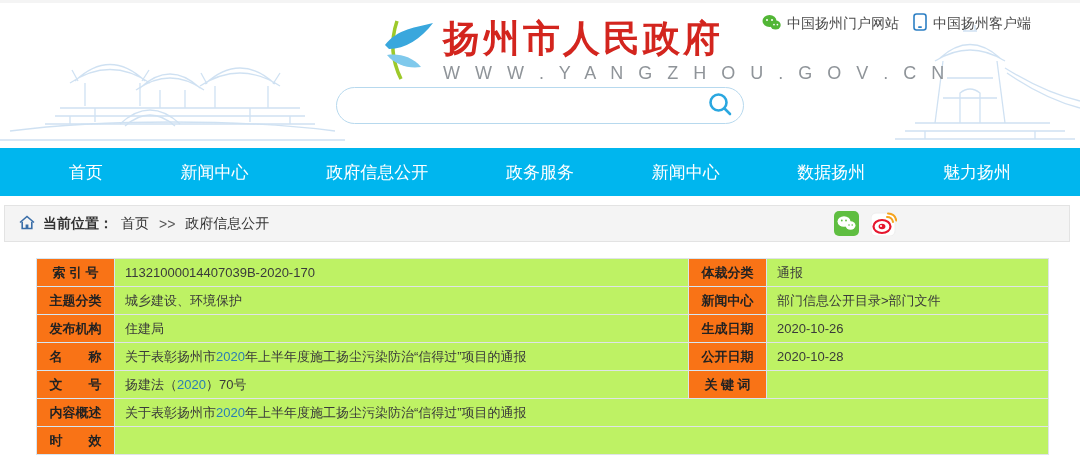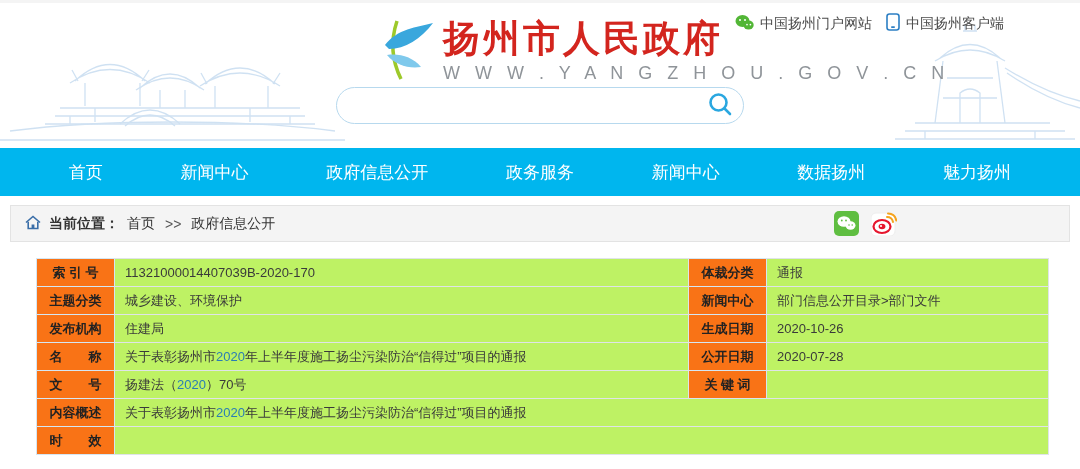--- a/index.html
+++ b/index.html
@@ -6,34 +6,34 @@
   html,body { width:1080px; }
   body {
     font-family:"Liberation Sans","DejaVu Sans",sans-serif;
     background:#ffffff; color:#333; width:1080px; height:469px; overflow:hidden; position:relative;
   }
   
   .site-header { position:relative; width:1080px; height:148px; background:#fff; border-top:3px solid #f4f4f4; }
   .art { position:absolute; opacity:.55; pointer-events:none; }
   .art-left { left:0; bottom:0; }
   .art-right { right:0; bottom:0; }
-  .top-links { position:absolute; top:10px; right:76px; display:flex; align-items:center; gap:14px; font-size:14px; color:#4a4a4a; }
+  .top-links { position:absolute; top:10px; right:49px; display:flex; align-items:center; gap:14px; font-size:14px; color:#4a4a4a; }
   .top-link { display:flex; align-items:center; gap:6px; cursor:pointer; text-decoration:none; color:#4a4a4a; }
   .logo-row { position:absolute; left:383px; top:16px; display:flex; align-items:flex-start; gap:8px; cursor:pointer; }
   .logo-text h1 { font-size:37px; font-weight:bold; color:#d3251e; letter-spacing:3px; line-height:1.1; white-space:nowrap; }
   .logo-url { font-size:18px; color:#8f9499; letter-spacing:5px; margin-top:3px; }
   .search-wrap { position:absolute; left:336px; top:84px; width:408px; height:37px;
     border:1px solid #b7d9ee; border-radius:19px; background:#fff; display:flex; align-items:center; }
   .search-input { flex:1; border:none; outline:none; background:transparent; height:100%; padding:0 16px; font-size:14px; border-radius:19px; }
   .search-btn { width:46px; height:100%; border:none; background:transparent; cursor:pointer; display:flex; align-items:center; justify-content:center; }
   
   .main-nav { width:1080px; height:48px; background:#00b6ee; display:flex; align-items:center; justify-content:space-around; padding:0 30px; }
   .nav-item { color:#ffffff; font-size:17px; cursor:pointer; white-space:nowrap; text-decoration:none; padding:0 8px; }
   
-  .crumb-bar { margin:9px 10px 0 10px; height:37px; background:#f4f4f4; border:1px solid #e3e3e3;
+  .crumb-bar { margin:9px 10px 0 4px; height:37px; background:#f4f4f4; border:1px solid #e3e3e3;
     display:flex; align-items:center; padding:0 14px; font-size:14px; }
   .crumb-left { display:flex; align-items:center; gap:8px; }
   .crumb-label { font-weight:bold; color:#333; }
   .crumb-link { color:#333; cursor:pointer; text-decoration:none; }
   .crumb-sep { color:#555; margin:0 2px; }
   .share-icons { margin-left:auto; margin-right:158px; display:flex; align-items:center; gap:12px; }
   .share-icons span { cursor:pointer; display:inline-flex; }
   
   .info-table { margin:16px 32px 0 36px; border-collapse:collapse; width:1012px; table-layout:fixed; font-size:13px; }
   .info-table td { border:1px solid #dfe4e8; height:28px; vertical-align:middle; }
@@ -197,21 +197,21 @@
   <tr>
     <td class="lbl">发布机构</td>
     <td class="val">住建局</td>
     <td class="lbl">生成日期</td>
     <td class="val num">2020-10-26</td>
   </tr>
   <tr>
     <td class="lbl">名　　称</td>
     <td class="val"><span>关于表彰扬州市</span><span class="hl">2020</span><span>年上半年度施工扬尘污染防治“信得过”项目的通报</span></td>
     <td class="lbl">公开日期</td>
-    <td class="val num">2020-07-28</td>
+    <td class="val num">2020-10-28</td>
   </tr>
   <tr>
     <td class="lbl">文　　号</td>
     <td class="val"><span>扬建法（</span><span class="hl">2020</span><span>）70号</span></td>
     <td class="lbl">关 键 词</td>
     <td class="val"></td>
   </tr>
   <tr>
     <td class="lbl">内容概述</td>
     <td class="val" colspan="3"><span>关于表彰扬州市</span><span class="hl">2020</span><span>年上半年度施工扬尘污染防治“信得过”项目的通报</span></td>

